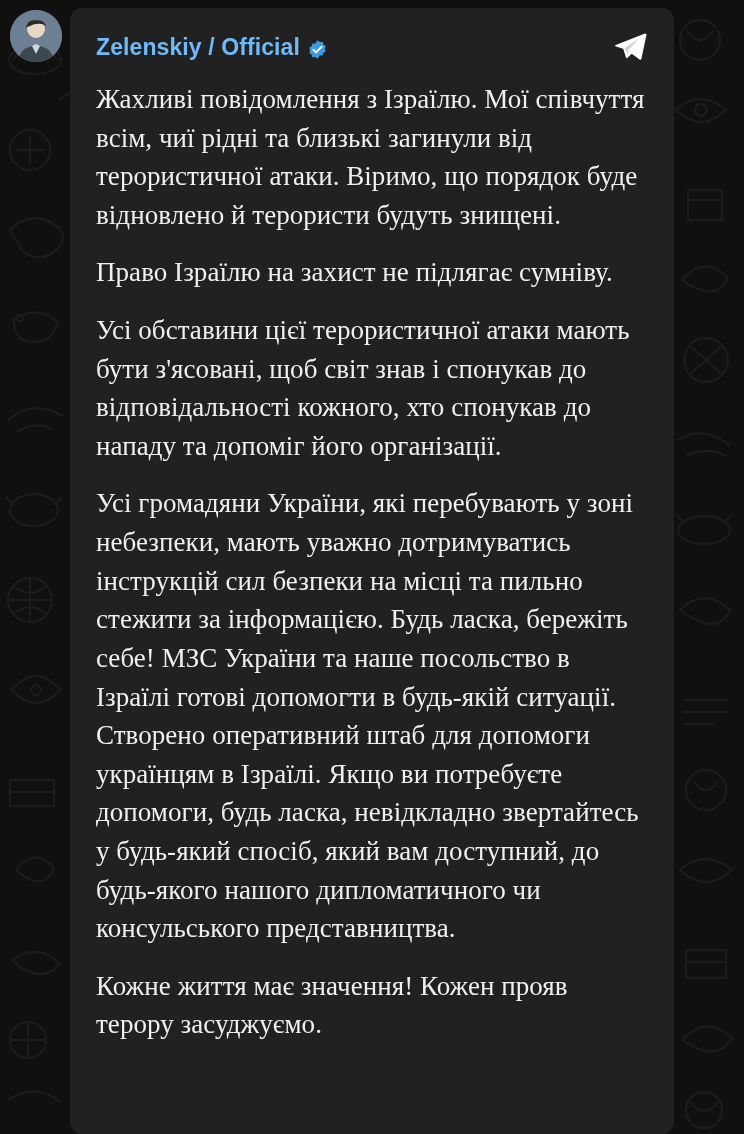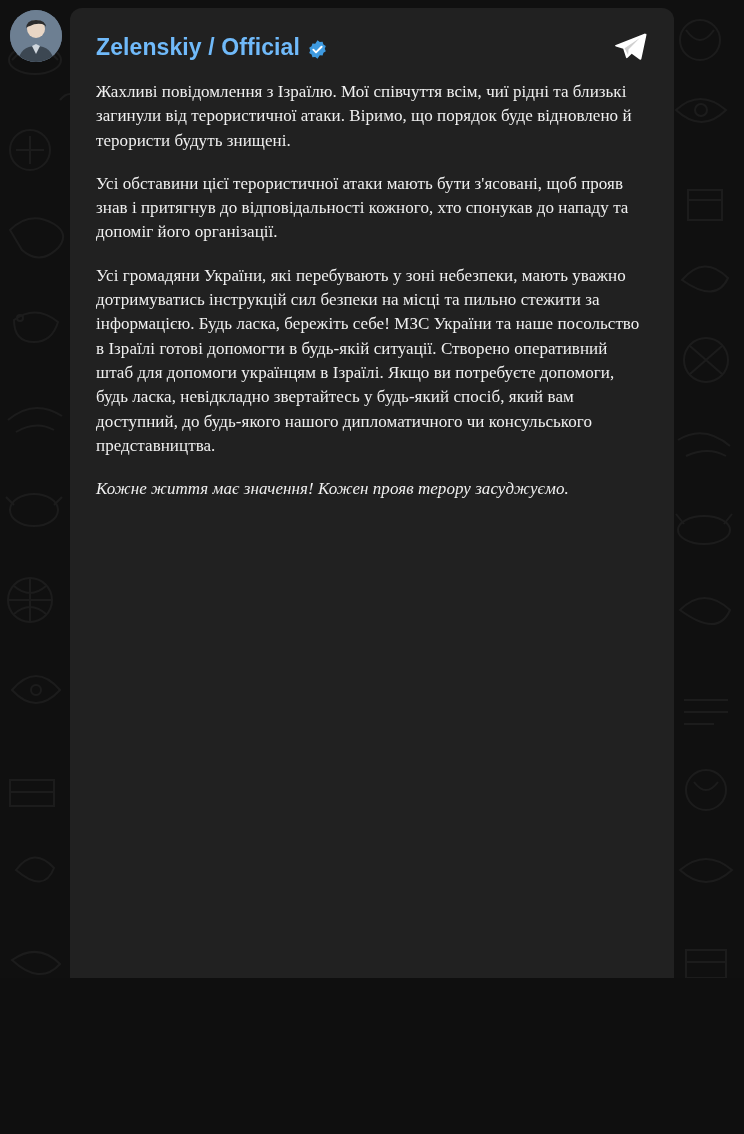--- a/index.html
+++ b/index.html
@@ -9,21 +9,21 @@
     background: #0f0f0f;
     width: 744px;
     height: 1134px;
     overflow: hidden;
     font-family: "Liberation Sans", sans-serif;
   }
 
   #app {
     position: relative;
     width: 744px;
-    height: 978px;
+    height: 1134px;
     background: #84cc16;
     overflow: hidden;
   }
 
   
   .wallpaper {
     position: absolute;
     inset: 0;
     background-color: #101010;
     overflow: hidden;
@@ -78,26 +78,26 @@
     margin-left: auto;
     width: 36px;
     height: 36px;
     position: relative;
     top: -2px;
   }
 
   .msg-body p {
     margin: 0 0 19px 0;
     color: #f0f0f0;
-    font-size: 17px;
+    font-size: 27px;
     line-height: 1.43;
     font-family: "Liberation Serif", serif;
     letter-spacing: 0.05px;
   }
-  .msg-body p:last-child { margin-bottom: 9px; font-style: italic; }
+  .msg-body p:last-child { margin-bottom: 9px; }
 </style>
 </head>
 <body>
 
 <div id="app">
 
   <div class="wallpaper">
     <svg viewBox="0 0 744 1134" xmlns="http://www.w3.org/2000/svg" aria-hidden="true">
       <rect width="744" height="1134" fill="#101010"></rect>
       <g stroke="#2b2b2b" stroke-width="2" fill="none" opacity="0.9">
@@ -177,19 +177,20 @@
       <span class="forward-icon">
         <svg width="36" height="36" viewBox="0 0 36 36" xmlns="http://www.w3.org/2000/svg">
           <path d="M33 5.5L3.8 17.1c-1 .4-1 1.1.1 1.4l7.3 2.3 2.8 8.6c.3.9.9 1 1.6.3l4.1-4 7.9 5.8c.9.6 1.6.3 1.8-.8l5-23.4c.3-1.2-.4-1.7-1.4-1.3z" fill="#ffffff"></path>
           <path d="M12.6 20.3L27.8 10 16.5 21.6l-.4 5.4z" fill="#d0d0d0"></path>
         </svg>
       </span>
     </div>
 
     <div class="msg-body">
       <p>Жахливі повідомлення з Ізраїлю. Мої співчуття всім, чиї рідні та близькі загинули від терористичної атаки. Віримо, що порядок буде відновлено й терористи будуть знищені.</p>
-      <p>Усі обставини цієї терористичної атаки мають бути з'ясовані, щоб прояв знав і притягнув до відповідальності кожного, хто спонукав до нападу та допоміг його організації.</p>
+      <p>Право Ізраїлю на захист не підлягає сумніву.</p>
+      <p>Усі обставини цієї терористичної атаки мають бути з'ясовані, щоб світ знав і спонукав до відповідальності кожного, хто спонукав до нападу та допоміг його організації.</p>
       <p>Усі громадяни України, які перебувають у зоні небезпеки, мають уважно дотримуватись інструкцій сил безпеки на місці та пильно стежити за інформацією. Будь ласка, бережіть себе! МЗС України та наше посольство в Ізраїлі готові допомогти в будь-якій ситуації. Створено оперативний штаб для допомоги українцям в Ізраїлі. Якщо ви потребуєте допомоги, будь ласка, невідкладно звертайтесь у будь-який спосіб, який вам доступний, до будь-якого нашого дипломатичного чи консульського представництва.</p>
       <p>Кожне життя має значення! Кожен прояв терору засуджуємо.</p>
     </div>
 
   </div>
 </div>
 
 </body></html>

